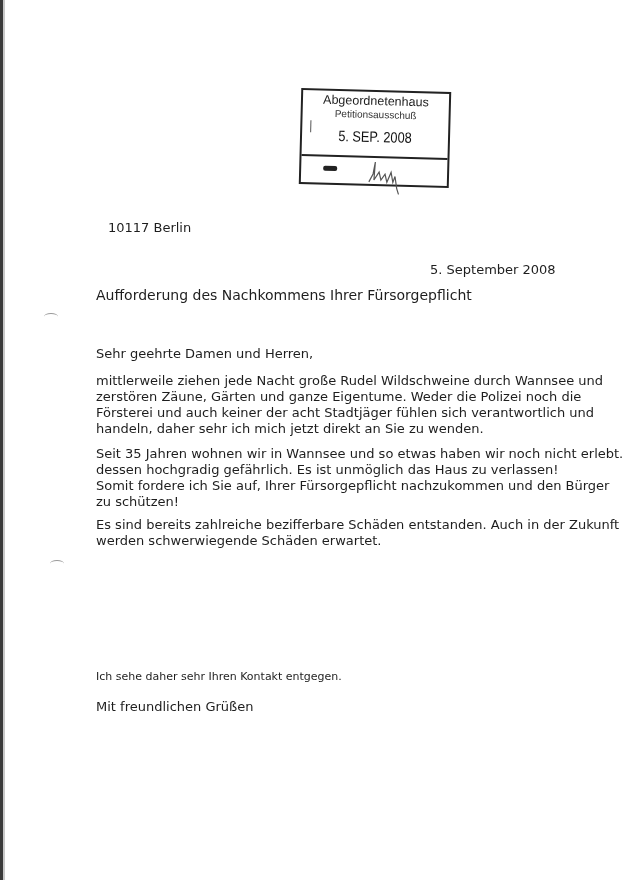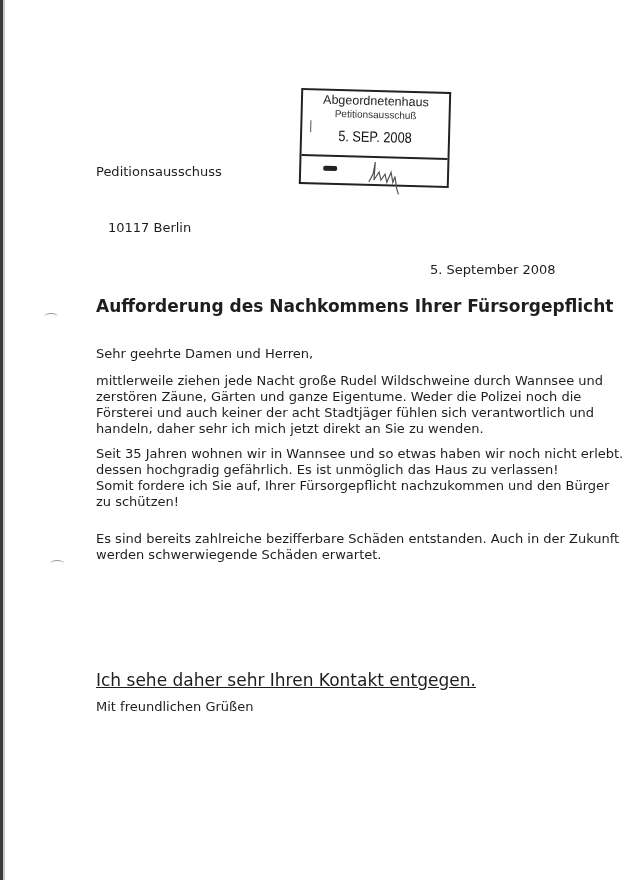--- a/index.html
+++ b/index.html
@@ -18,28 +18,28 @@
     .stamp-title { position: absolute; left: 0; right: 0; top: 2px; text-align: center; font-size: 12.5px; font-family: "Liberation Sans", sans-serif; color: #222; }
     .stamp-sub { position: absolute; left: 0; right: 0; top: 17px; text-align: center; font-size: 10px; font-family: "Liberation Sans", sans-serif; color: #333; }
     .stamp-date { position: absolute; left: 0; right: 0; top: 36px; text-align: center; font-size: 15px; font-family: "Liberation Sans", sans-serif; color: #111; transform: scaleX(0.85); }
     .stamp-tick { position: absolute; left: 8px; top: 30px; width: 1px; height: 12px; background: #555; }
     .stamp-blot { position: absolute; left: 22px; top: 75px; width: 14px; height: 5px; background: #222; border-radius: 2px; }
     .stamp-sign { position: absolute; left: 60px; top: 62px; width: 60px; height: 40px; }
 
     .addr { position: absolute; left: 96px; top: 164px; font-size: 13px; line-height: 16px; }
     .zip { position: absolute; left: 108px; top: 220px; font-size: 13px; }
     .date { position: absolute; left: 430px; top: 262px; font-size: 13px; }
-    .subject { position: absolute; left: 96px; top: 296px; font-size: 17px; font-weight: bold; }
+    .subject { position: absolute; left: 96px; top: 287px; font-size: 14px; font-weight: normal; }
     .salut { position: absolute; left: 96px; top: 346px; font-size: 13px; }
     .para { position: absolute; left: 96px; width: 470px; font-size: 13px; line-height: 16px; }
     .para div { white-space: nowrap; }
     .p1 { top: 373px; }
     .p2 { top: 446px; }
-    .p3 { top: 531px; }
-    .closing1 { position: absolute; left: 96px; top: 670px; font-size: 17px; text-decoration: underline; }
+    .p3 { top: 517px; }
+    .closing1 { position: absolute; left: 96px; top: 670px; font-size: 11px; }
     .closing2 { position: absolute; left: 96px; top: 699px; font-size: 13px; }
 
     .punch { position: absolute; width: 14px; height: 6px; border-top: 1.5px solid #999; border-radius: 50% 50% 0 0; }
     .punch1 { left: 44px; top: 313px; }
     .punch2 { left: 50px; top: 560px; }
   </style>
 </head>
 <body>
 
 <div class="scan-edge"></div>
@@ -52,21 +52,20 @@
     <div class="stamp-tick"></div>
     <div class="stamp-date">5. SEP. 2008</div>
   </div>
   <div class="stamp-blot"></div>
   <svg class="stamp-sign" viewBox="0 0 60 40">
     <path d="M8 28 L12 20 L14 8 L13 26 L18 18 L20 26 L24 20 L26 28 L30 18 L32 28 L34 22 L36 34 L38 40" fill="none" stroke="#555" stroke-width="1.2"></path>
   </svg>
 </div>
 
 <div class="addr">
-  <div>Peditionsausschuss</div>
 </div>
 <div class="zip">10117 Berlin</div>
 
 <div class="date">5. September 2008</div>
 
 <div class="subject">Aufforderung des Nachkommens Ihrer Fürsorgepflicht</div>
 
 <div class="salut">Sehr geehrte Damen und Herren,</div>
 
 <div class="para p1">

